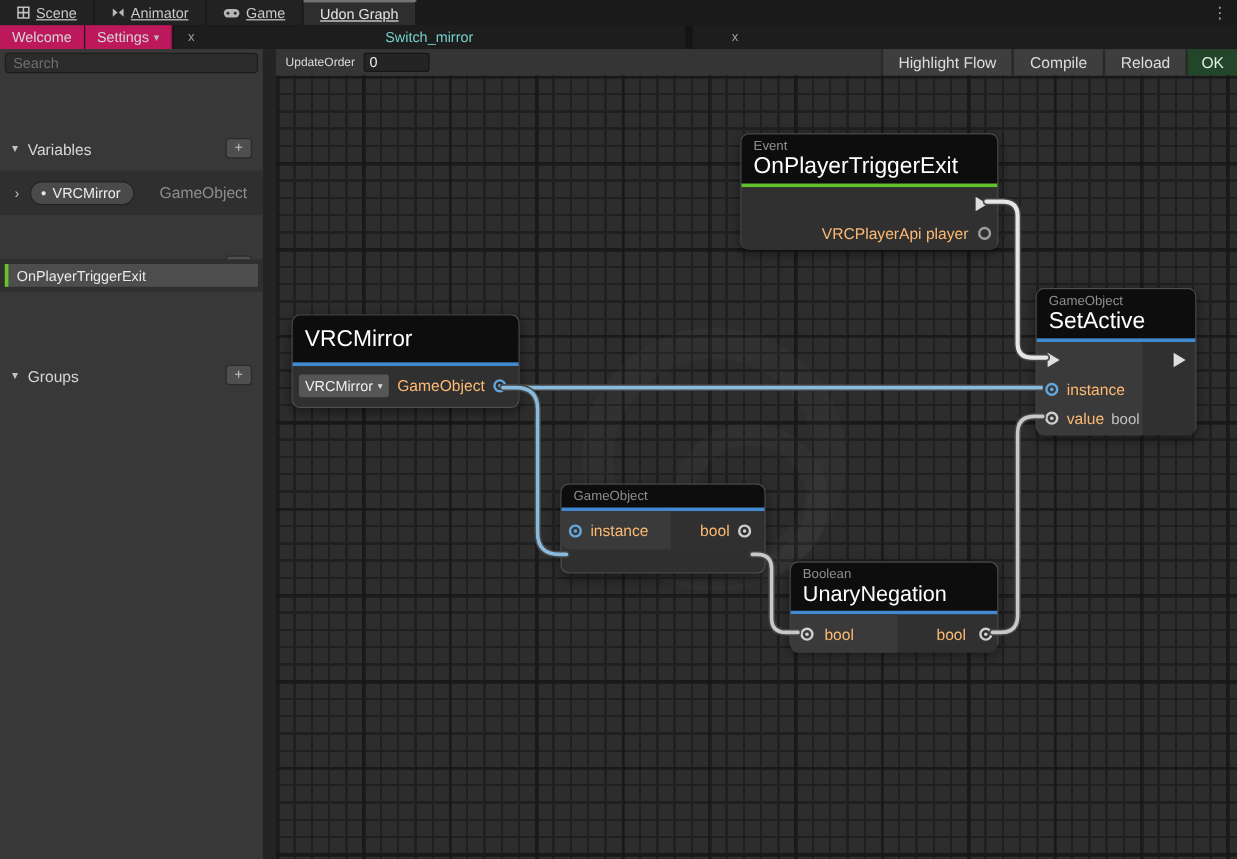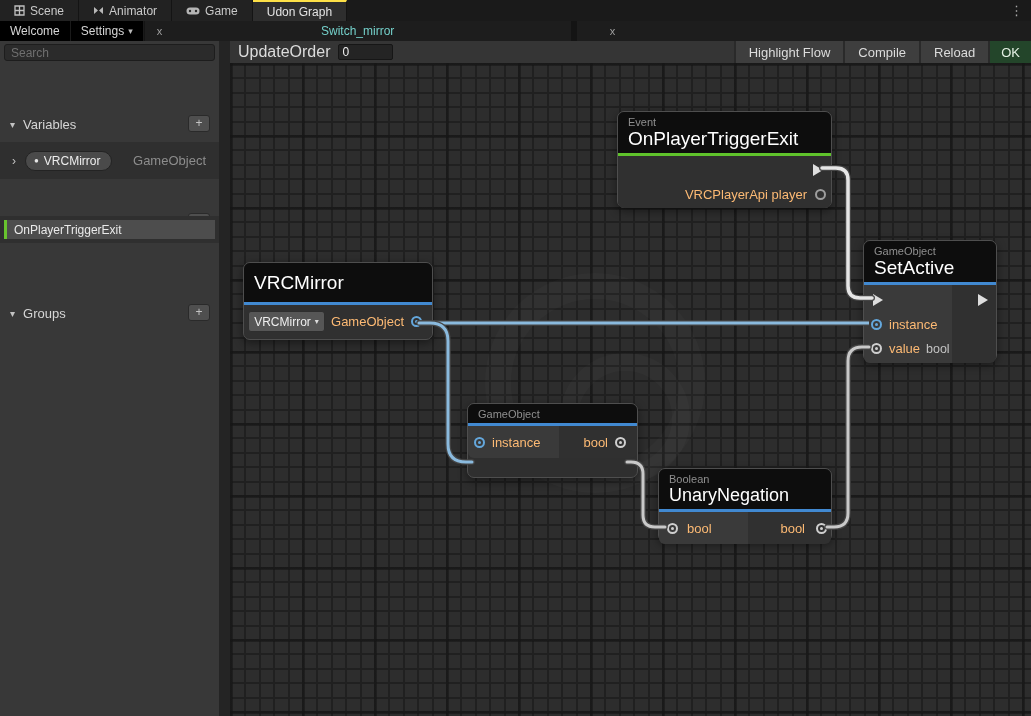--- a/index.html
+++ b/index.html
@@ -4,28 +4,28 @@
 <style>
   * { margin:0; padding:0; box-sizing:border-box; }
   html,body { width:1031px; height:716px; overflow:hidden; background:#383838;
     font-family:"Liberation Sans", sans-serif; -webkit-font-smoothing:antialiased; }
   .abs { position:absolute; }
   #root { position:relative; width:1031px; height:716px; }
 
   
   #row1 { left:0; top:0; width:1031px; height:21px; background:#1a1a1a; display:flex; align-items:stretch; }
   .wtab { display:flex; align-items:center; gap:5px; padding:0 14px; color:#c9c9c9; font-size:12px;
-    border-right:1px solid #141414; background:#222; position:relative; cursor:default; }
-  .wtab.active { background:#2e2e2e; color:#e4e4e4; border-top:2px solid #fde047; }
+    border-right:1px solid #141414; background:#222; position:relative; cursor:default;text-decoration:underline; }
+  .wtab.active { background:#2e2e2e; color:#e4e4e4; border-top:2px solid #737373; }
   .wtab svg { display:block; }
   #kebab { margin-left:auto; color:#aaa; font-size:13px; padding:0 8px; display:flex; align-items:center; }
 
   
   #row2 { left:0; top:21px; width:1031px; height:20px; background:#141414; display:flex; }
-  .menu-item { background:#000000; color:#d6d6d6; font-size:12px; padding:0 10px; display:flex;
+  .menu-item { background:#be185d; color:#d6d6d6; font-size:12px; padding:0 10px; display:flex;
     align-items:center; gap:4px; border-right:1px solid #1a1a1a; }
   .menu-item .dd { font-size:9px; color:#bbb; }
   .doctab { background:#1d1d1d; display:flex; align-items:center; position:relative; }
   .doctab .close-x { color:#9f9f9f; font-size:11px; position:absolute; }
   .doctab .dlabel { width:100%; text-align:center; color:#74d0ca; font-size:12px; }
   #doctab1 { width:426px; margin-left:1px; }
   #doctab1 .close-x { left:12px; }
   #doctab2 { flex:1; margin-left:6px; }
   #doctab2 .close-x { left:33px; }
 
@@ -53,21 +53,21 @@
   #event-item span { color:#e9e9e9; font-size:12px; margin-left:7px; }
   #groups-empty { top:240px; height:26px; display:flex; align-items:center; }
   #groups-empty span { color:#cfcfcf; font-size:13px; margin-left:8px; }
   #v-head { top:71px; } #e-head { top:145px; } #g-head { top:212px; }
 
   
   #vdivider { left:219px; top:41px; width:11px; height:675px; background:#242424; }
 
   
   #gtoolbar { left:230px; top:41px; width:801px; height:22px; background:#353535; display:flex; align-items:center; }
-  #uo-label { color:#dcdcdc; font-size:16px; margin-left:8px; }
+  #uo-label { color:#dcdcdc; font-size:10px; margin-left:8px; }
   #uo-field { margin-left:7px; width:55px; height:16px; background:#242424; border:1px solid #161616;
     border-radius:2px; color:#eee; font-size:12px; padding:0 4px; outline:none; }
   #tb-right { margin-left:auto; display:flex; height:22px; }
   .tb-btn { background:#3e3e3e; border-left:2px solid #2a2a2a; color:#dcdcdc; font-size:13px;
     display:flex; align-items:center; padding:0 13px; cursor:default; }
   .tb-btn.ok { background:#23452a; color:#e4f0e4; padding:0 11px; }
 
   
   #graph { left:230px; top:63px; width:801px; height:653px; background-color:#2d2d2d; overflow:hidden;
     background-image:

